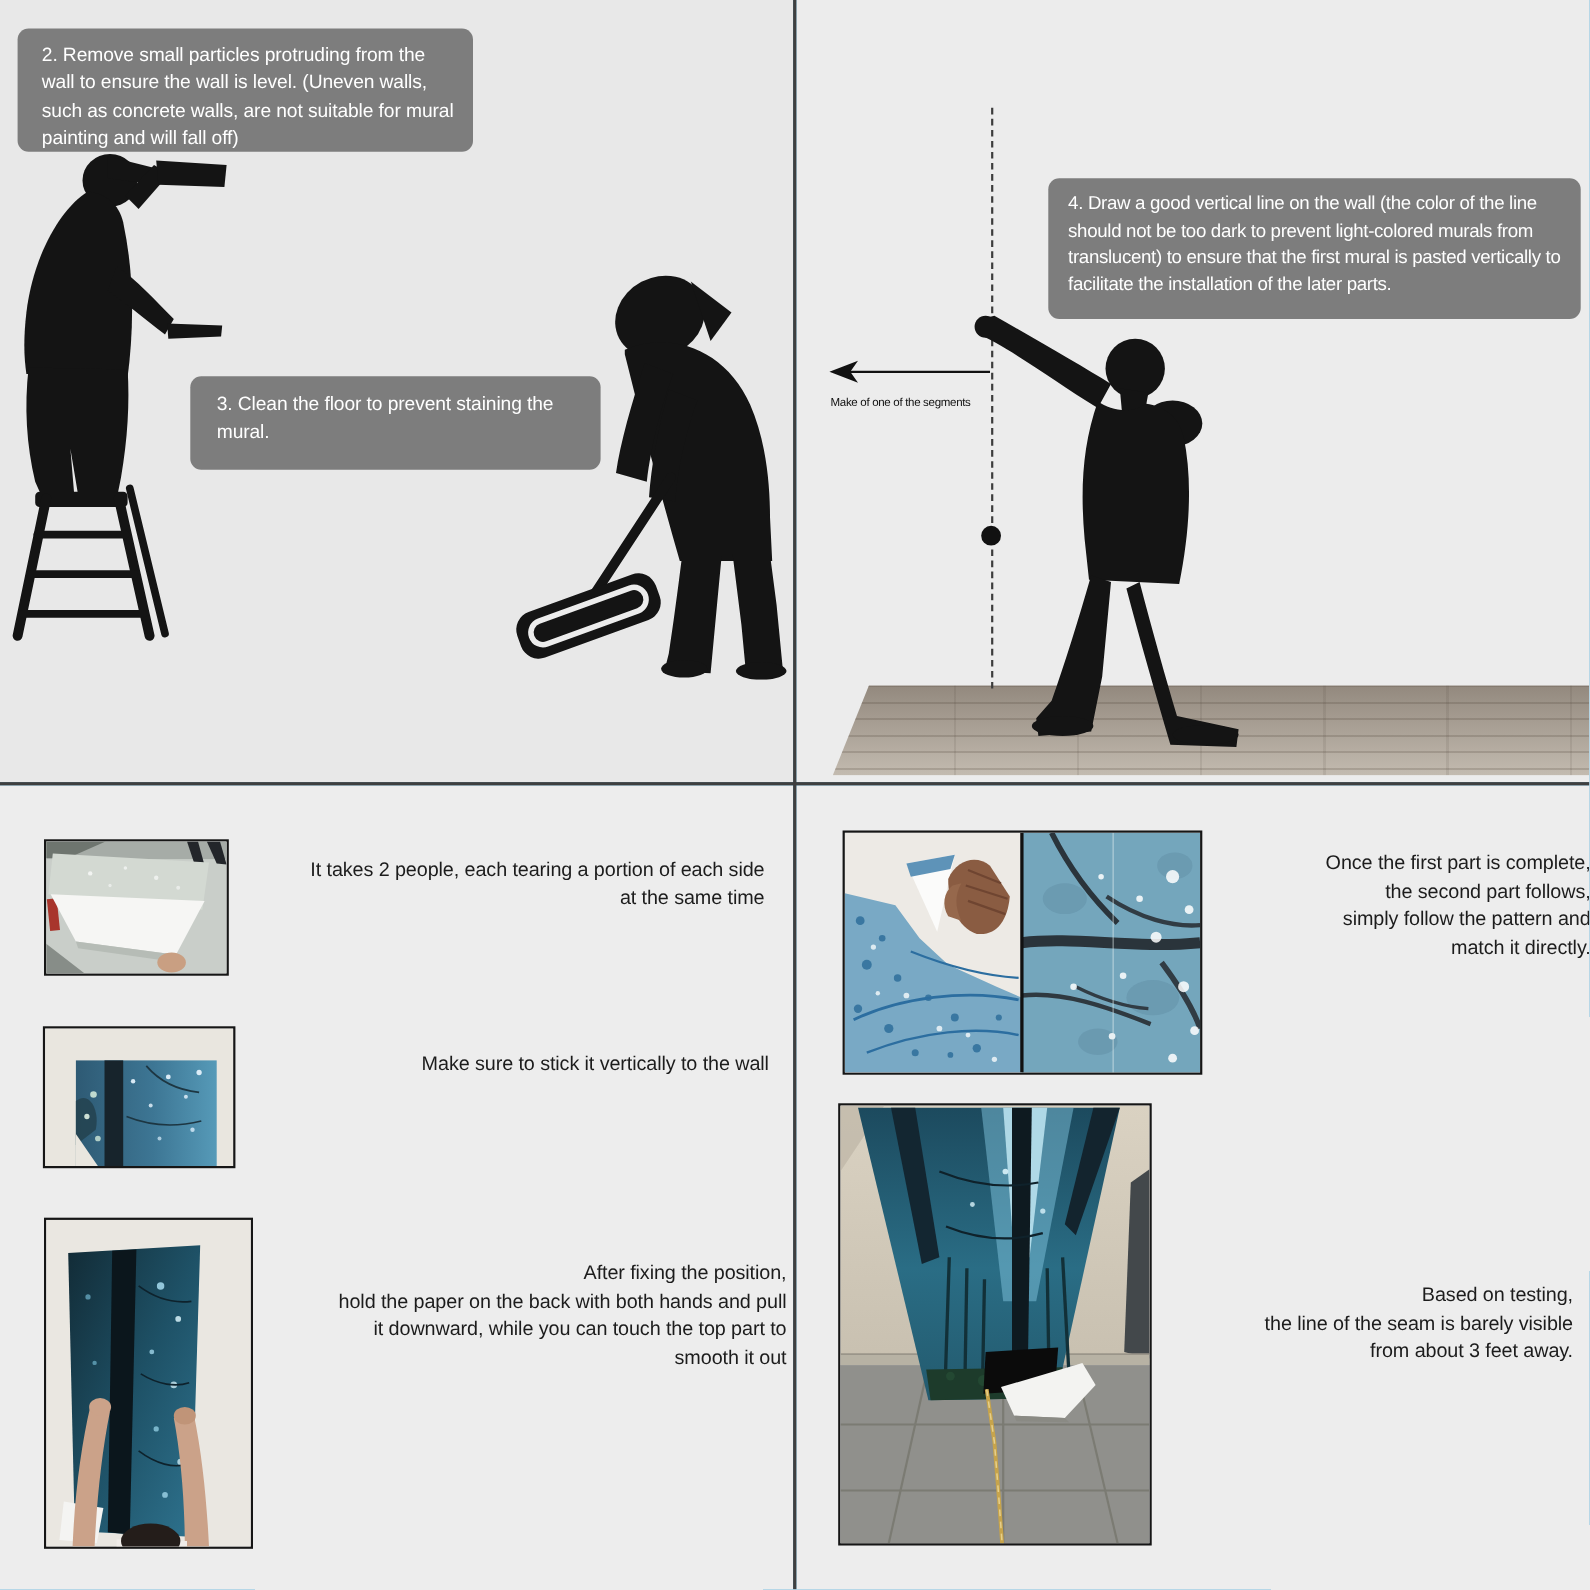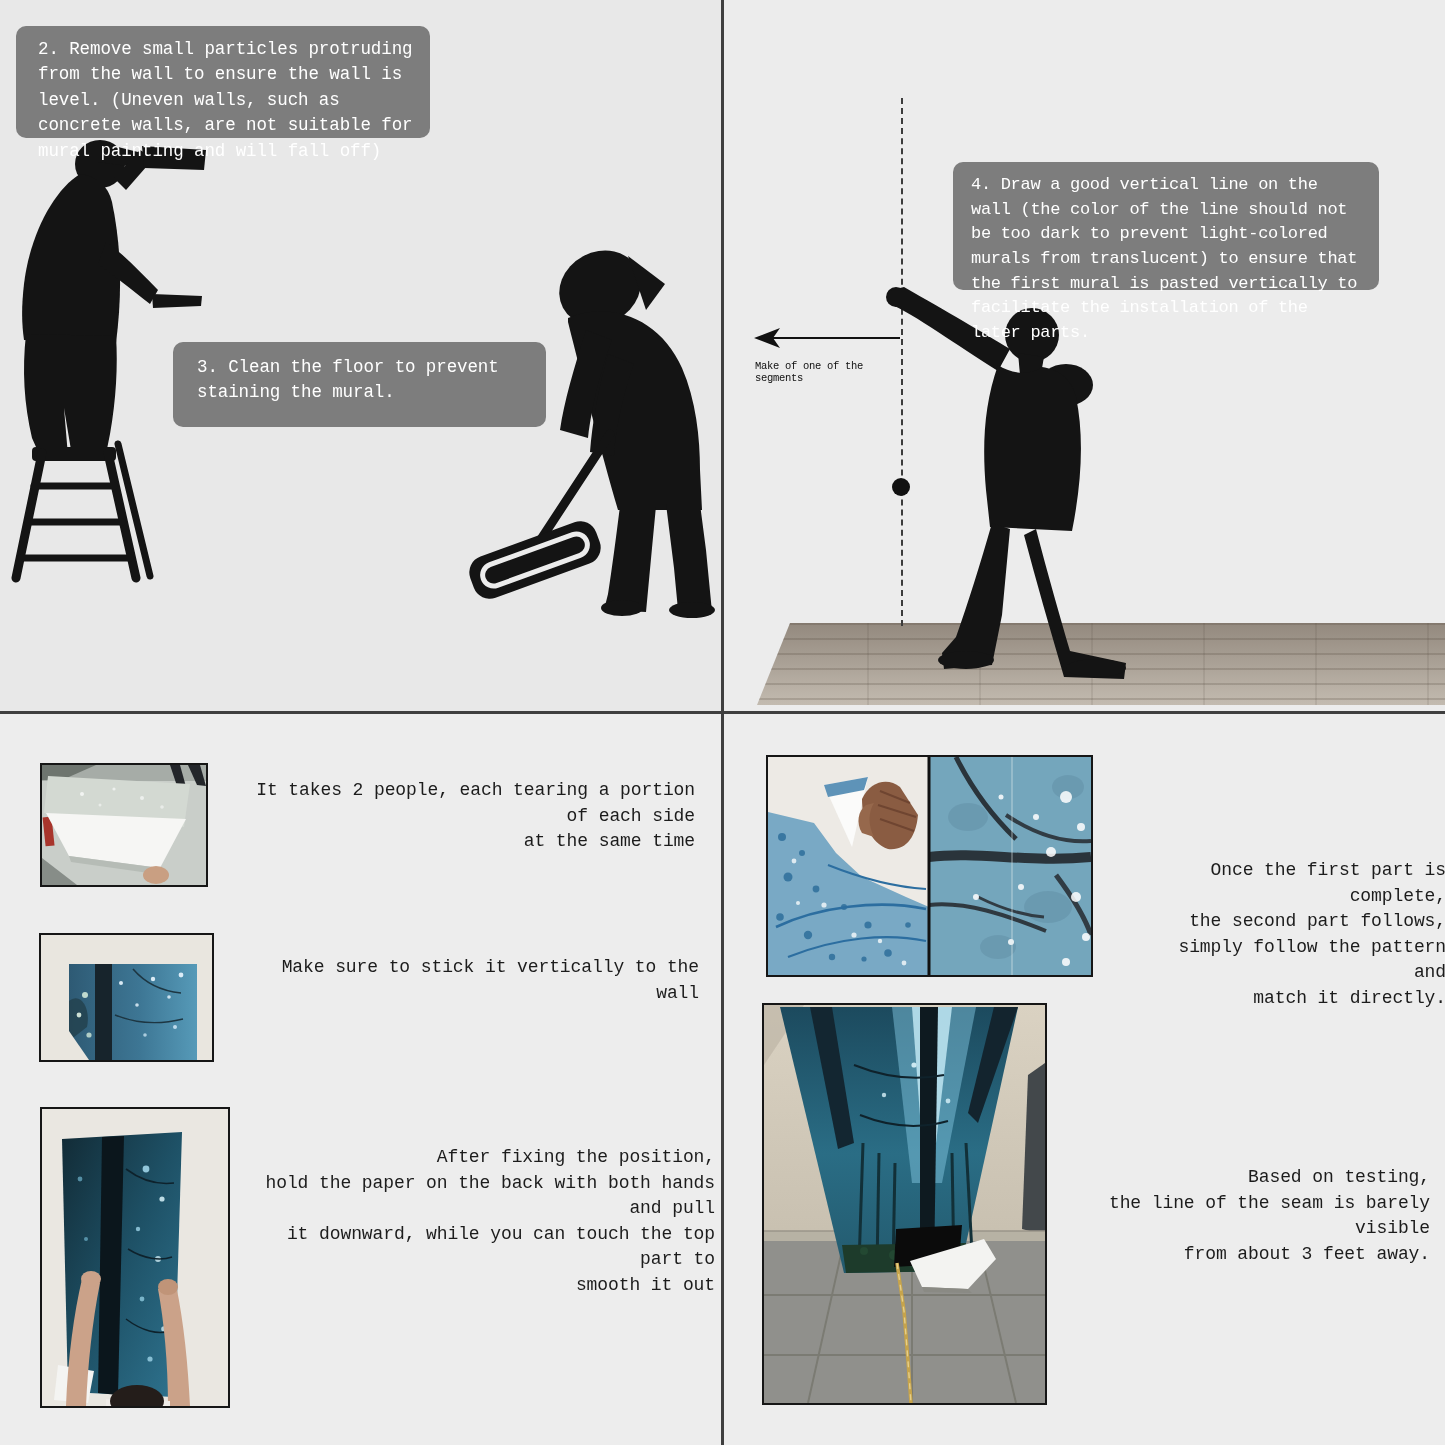--- a/index.html
+++ b/index.html
@@ -1,17 +1,17 @@
 <!DOCTYPE html>
 <html><head>
 <meta charset="utf-8">
 <style>
   html,body{margin:0;padding:0;background:#d6d6d6;}
   #canvas{position:relative;width:1445px;height:1445px;background:#7dd3fc;overflow:hidden;
-          font-family:Liberation Mono, monospace;}
+          font-family:Liberation Sans, sans-serif;}
   .abs{position:absolute;}
   .quad{position:absolute;}
   .divider{position:absolute;background:#3f3f3f;z-index:40;}
   .callout{position:absolute;background:#7d7d7d;color:#ffffff;border-radius:10px;
            font-size:17.5px;line-height:1.45;letter-spacing:-0.1px;z-index:10;}
   .caption{position:absolute;color:#1c1c1c;font-size:18px;line-height:1.42;
            white-space:pre-line;letter-spacing:-0.1px;z-index:10;text-align:right;}
   .photo{position:absolute;border:2px solid #161616;background:#ddd;z-index:10;box-sizing:border-box;}
   .photo svg{display:block;}
   .sil{position:absolute;z-index:5;}
@@ -80,21 +80,21 @@
       <ellipse cx="172" cy="370" rx="21" ry="8"></ellipse>
       <ellipse cx="242" cy="372" rx="23" ry="8"></ellipse>
     </g>
     <line x1="160" y1="196" x2="80" y2="318" stroke="#141414" stroke-width="9" stroke-linecap="round"></line>
     <g transform="rotate(-20 85 322)">
       <rect x="18" y="300" width="134" height="44" rx="17" fill="#141414"></rect>
       <rect x="30" y="311" width="110" height="22" rx="11" fill="none" stroke="#ececec" stroke-width="5"></rect>
     </g>
   </svg>
 
-  <div class="callout" style="left:953px;top:162px;width:426px;height:128px;padding:11px 12px 0 18px;box-sizing:border-box;font-size:17px;letter-spacing:-0.3px;">
+  <div class="callout" style="left:953px;top:162px;width:484px;height:128px;padding:11px 12px 0 18px;box-sizing:border-box;font-size:17px;letter-spacing:-0.3px;">
     <span>4. Draw a good vertical line on the wall (the color of the line should not be too dark to prevent light-colored murals from translucent) to ensure that the first mural is pasted vertically to facilitate the installation of the later parts.</span>
   </div>
 
   <div id="plumb-line"></div>
   <div id="plumb-bob"></div>
 
   <svg class="abs" style="left:752px;top:322px;z-index:6;" width="152" height="36" viewBox="0 0 152 36">
     <line x1="148" y1="16" x2="12" y2="16" stroke="#111" stroke-width="2"></line>
     <path d="M2,16 L28,6 L21,16 L28,26 Z" fill="#111"></path>
   </svg>
@@ -266,21 +266,21 @@
         <circle cx="318" cy="180" r="4"></circle>
           <circle cx="233" cy="40" r="2.5"></circle>
           <circle cx="208" cy="140" r="3"></circle>
         <circle cx="298" cy="205" r="4"></circle>
           <circle cx="243" cy="185" r="3"></circle>
       </g>
       <line x1="244" y1="0" x2="244" y2="218" stroke="#e6f0f0" stroke-width="1.5" opacity=".4"></line>
       <rect x="159.5" width="3" height="218" fill="#111"></rect>
     </svg>
   </div>
-  <div class="caption" style="left:1136px;top:858px;width:310px;">Once the first part is complete,
+  <div class="caption" style="left:1136px;top:772px;width:310px;">Once the first part is complete,
 the second part follows,
 simply follow the pattern and
 match it directly.</div>
 
   <div class="photo" style="left:762px;top:1003px;width:285px;height:402px;">
     <svg width="281" height="398" viewBox="0 0 281 398">
       <defs>
         <linearGradient id="wallg" x1="0" y1="0" x2="0" y2="1">
           <stop offset="0" stop-color="#dad2c2"></stop>
             <stop offset="1" stop-color="#c8c0b0"></stop>

